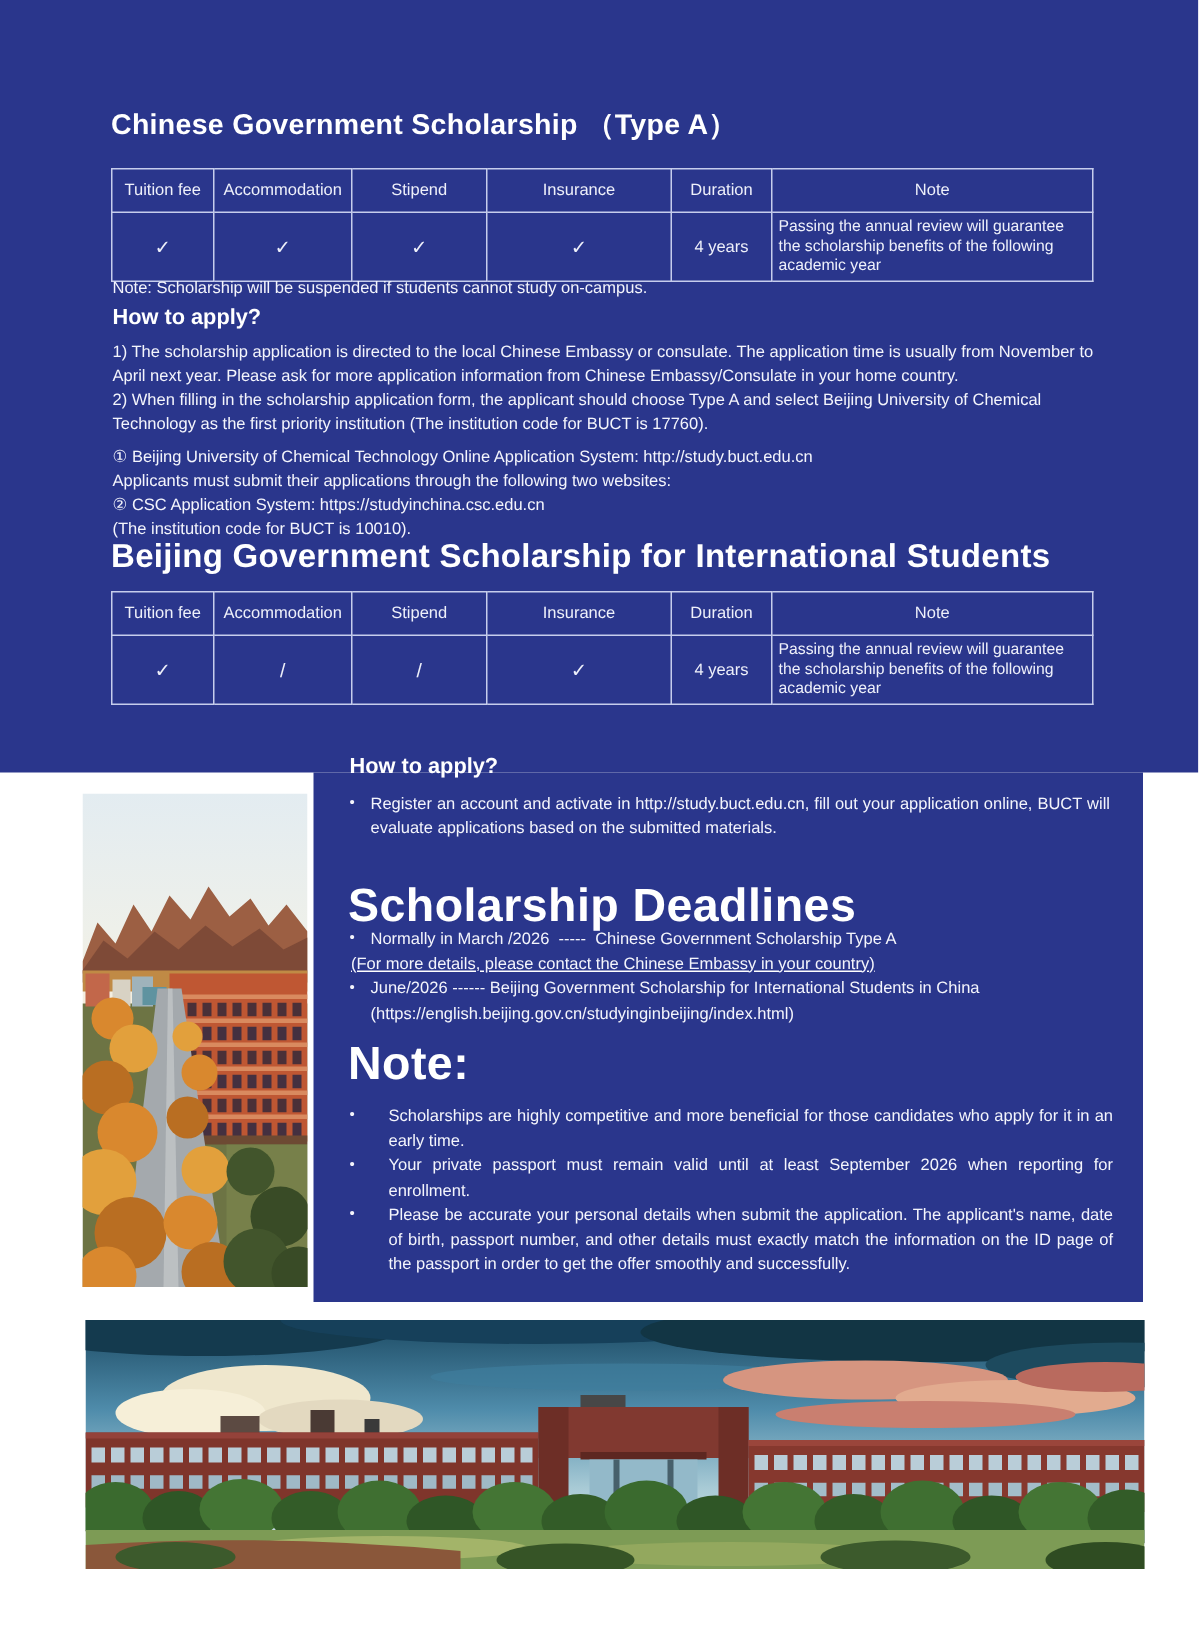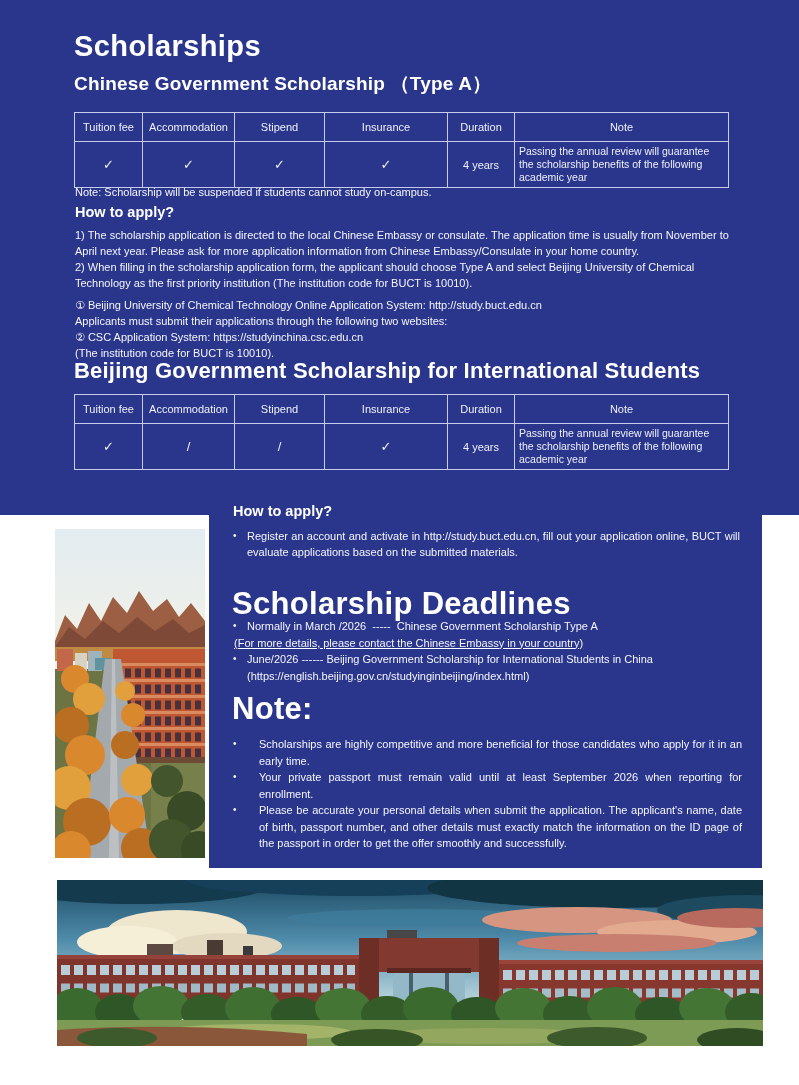--- a/index.html
+++ b/index.html
@@ -55,21 +55,20 @@
 </style>
 </head>
 <body>
 
 <div class="page">
 
   <div class="abs blue-bg top-section"></div>
 
   <div class="abs blue-bg blue-panel"></div>
 
-  <div class="abs page-title">Scholarships</div>
   <div class="abs page-subtitle">Chinese Government Scholarship （Type A）</div>
 
   <table class="abs schol tbl1">
     <colgroup>
         <col style="width:68px">
         <col style="width:92px">
         <col style="width:90px">
         <col style="width:123px">
         <col style="width:67px">
         <col style="width:214px">
@@ -93,21 +92,21 @@
     </tr>
   </tbody>
     </table>
 
   <div class="abs footnote">Note: Scholarship will be suspended if students cannot study on-campus.</div>
 
   <div class="abs h-apply apply1-h">How to apply?</div>
 
   <div class="abs body-txt paras">
     <div>1) The scholarship application is directed to the local Chinese Embassy or consulate. The application time is usually from November to April next year. Please ask for more application information from Chinese Embassy/Consulate in your home country.</div>
-    <div>2) When filling in the scholarship application form, the applicant should choose Type A and select Beijing University of Chemical Technology as the first priority institution (The institution code for BUCT is 10010).</div>
+    <div>2) When filling in the scholarship application form, the applicant should choose Type A and select Beijing University of Chemical Technology as the first priority institution (The institution code for BUCT is 17760).</div>
     <div class="para-gap"></div>
     <div>① Beijing University of Chemical Technology Online Application System: http://study.buct.edu.cn</div>
     <div>Applicants must submit their applications through the following two websites:</div>
     <div>② CSC Application System: https://studyinchina.csc.edu.cn</div>
     <div>(The institution code for BUCT is 10010).</div>
   </div>
 
   <div class="abs bgs-heading">Beijing Government Scholarship for International Students</div>
 
   <table class="abs schol tbl2">

